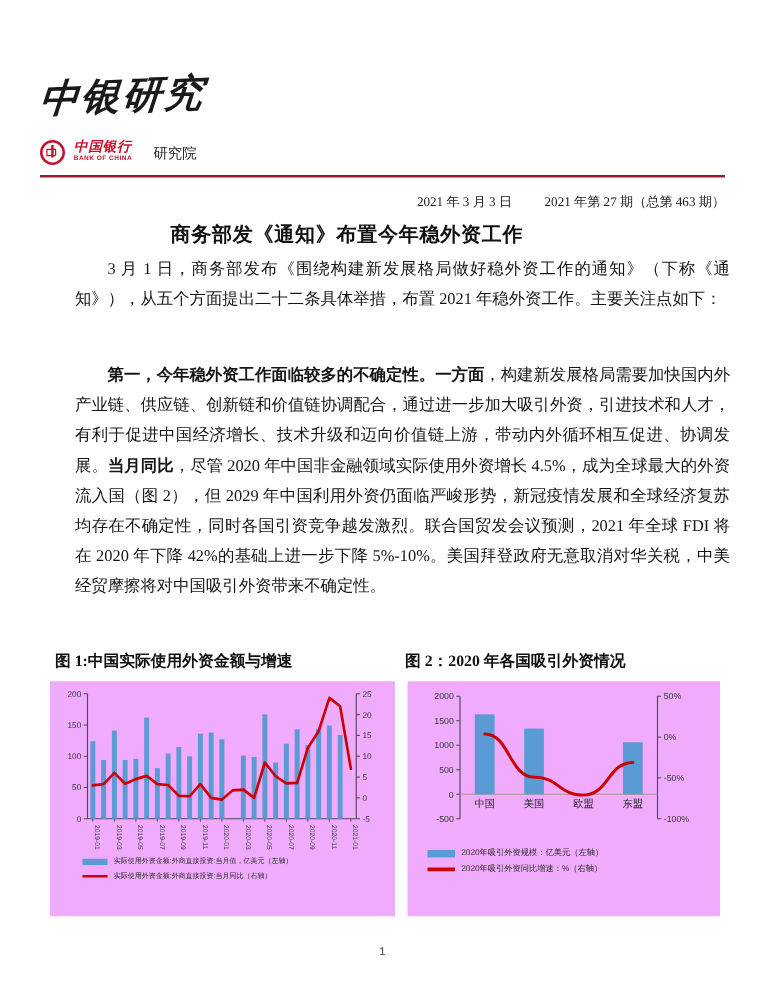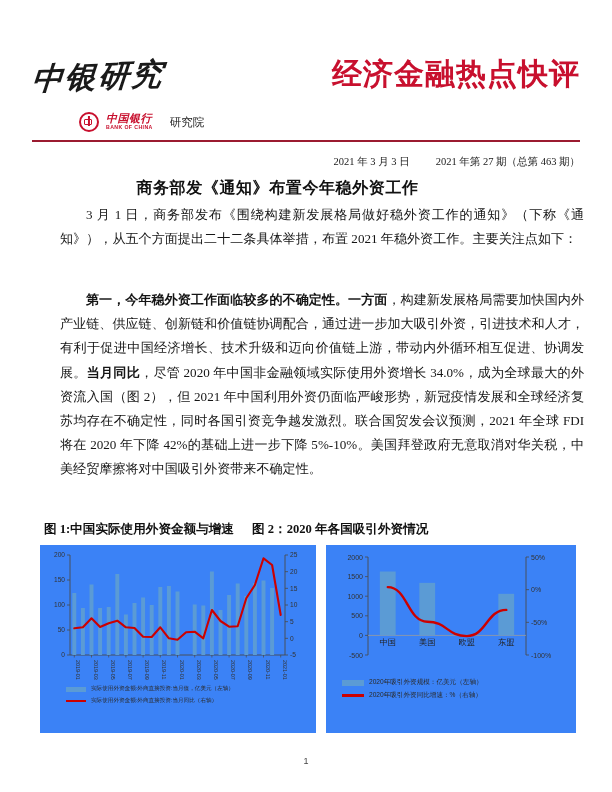--- a/index.html
+++ b/index.html
@@ -21,21 +21,21 @@
     font-size:31px; font-weight:bold; font-style:italic;
     letter-spacing:2px; color:#1a1a1a;
     transform:skewX(-7deg) rotate(-2.5deg);
   }
   .masthead {
     position:absolute; right:32px; top:10px;
     font-family:"DejaVu Sans", sans-serif;
     font-size:30px; font-weight:bold; letter-spacing:1px;
     color:#c8102e;
   }
-  .boc-row { position:absolute; left:32px; top:68px; display:flex; align-items:center; gap:7px;margin-left:47px; }
+  .boc-row { position:absolute; left:32px; top:68px; display:flex; align-items:center; gap:7px; }
   .boc-mark {
     width:16px; height:16px; border-radius:50%;
     border:2.1px solid #c8102e; position:relative; flex:none;
   }
   .boc-mark::before {
     content:""; position:absolute; left:50%; top:2px;
     width:2.1px; height:10px; background:#c8102e; transform:translateX(-50%);
   }
   .boc-mark::after {
     content:""; position:absolute; left:3px; top:5.2px;
@@ -84,28 +84,28 @@
   .para b { font-weight:bold; }
   #p1 { top:203px; }
   #p2 { top:288px; }
 
   
   .fig-titles {
     position:absolute; left:44px; top:521px; width:524px;
     font-family:"Liberation Serif", serif;
     font-size:12.6px; font-weight:bold; color:#111;
   }
-  .fig-titles .t1 { display:inline-block; width:208px; }
+  .fig-titles .t1 { display:inline-block; width:280px; }
   .fig-titles .t2 { display:inline-block; }
 
   
   .charts { position:absolute; left:40px; top:545px; width:536px; height:190px; }
   .chart {
     position:absolute; top:0; height:188px;
-    background:#3b82f6; box-sizing:border-box;
+    background:#f0abfc; box-sizing:border-box;
   }
   .chart.left  { left:0px;   width:276px; }
   .chart.right { left:286px; width:250px; }
   .legend { position:absolute; font-family:"Liberation Sans", sans-serif; font-size:5.6px; color:#2a2a2a; }
   .legend-row { display:flex; align-items:center; margin-bottom:4px; }
   .sw-bar { width:20px; height:5px; background:#5b9bd5; margin-right:5px; flex:none; }
   .sw-line { width:20px; height:2.4px; background:#cc0000; margin-right:5px; flex:none; }
   .legend-right { font-size:6.6px; }
   .legend-right .sw-bar { width:22px; height:6px; }
   .legend-right .sw-line { width:22px; height:2.6px; }
@@ -115,21 +115,20 @@
     font-family:"Liberation Sans", sans-serif; font-size:9px; color:#444;
   }
 </style>
 </head>
 <body>
 
 <div class="page">
 
   <div class="header">
     <div class="brand-script">中银研究</div>
-    <div class="masthead">经济金融热点快评</div>
 
     <div class="boc-row">
       <div class="boc-mark"></div>
       <div class="boc-txt">
         <span class="boc-cn">中国银行</span>
         <span class="boc-en">BANK OF CHINA</span>
       </div>
       <div class="boc-inst">研究院</div>
     </div>
 
@@ -140,21 +139,21 @@
     <div class="rule"></div>
   </div>
 
   <div class="doc-title">商务部发《通知》布置今年稳外资工作</div>
 
   <div class="para" id="p1">
     <span class="ind"></span><span>3 月 1 日，商务部发布《围绕构建新发展格局做好稳外资工作的通知》（下称《通知》），从五个方面提出二十二条具体举措，布置 2021 年稳外资工作。主要关注点如下：</span>
   </div>
 
   <div class="para" id="p2">
-    <span class="ind"></span><b>第一，今年稳外资工作面临较多的不确定性。一方面</b><span>，构建新发展格局需要加快国内外产业链、供应链、创新链和价值链协调配合，通过进一步加大吸引外资，引进技术和人才，有利于促进中国经济增长、技术升级和迈向价值链上游，带动内外循环相互促进、协调发展。</span><b>当月同比</b><span>，尽管 2020 年中国非金融领域实际使用外资增长 34.0%，成为全球最大的外资流入国（图 2），但 2021 年中国利用外资仍面临严峻形势，新冠疫情发展和全球经济复苏均存在不确定性，同时各国引资竞争越发激烈。联合国贸发会议预测，2021 年全球 FDI 将在 2020 年下降 42%的基础上进一步下降 5%-10%。美国拜登政府无意取消对华关税，中美经贸摩擦将对中国吸引外资带来不确定性。</span>
+    <span class="ind"></span><b>第一，今年稳外资工作面临较多的不确定性。一方面</b><span>，构建新发展格局需要加快国内外产业链、供应链、创新链和价值链协调配合，通过进一步加大吸引外资，引进技术和人才，有利于促进中国经济增长、技术升级和迈向价值链上游，带动内外循环相互促进、协调发展。</span><b>当月同比</b><span>，尽管 2020 年中国非金融领域实际使用外资增长 4.5%，成为全球最大的外资流入国（图 2），但 2029 年中国利用外资仍面临严峻形势，新冠疫情发展和全球经济复苏均存在不确定性，同时各国引资竞争越发激烈。联合国贸发会议预测，2021 年全球 FDI 将在 2020 年下降 42%的基础上进一步下降 5%-10%。美国拜登政府无意取消对华关税，中美经贸摩擦将对中国吸引外资带来不确定性。</span>
   </div>
 
   <div class="fig-titles">
     <span class="t1">图 1:中国实际使用外资金额与增速</span><span class="t2">图 2：2020 年各国吸引外资情况</span>
   </div>
 
   <div class="charts">
 
     <div class="chart left">
       <svg id="svg1" width="276" height="150" style="position:absolute;left:0;top:2px;">

